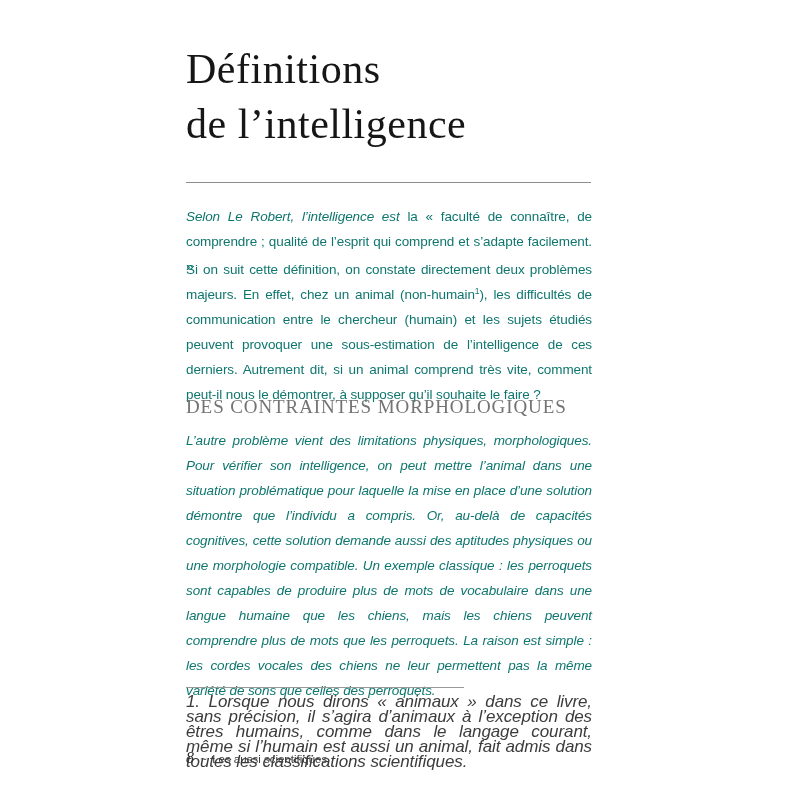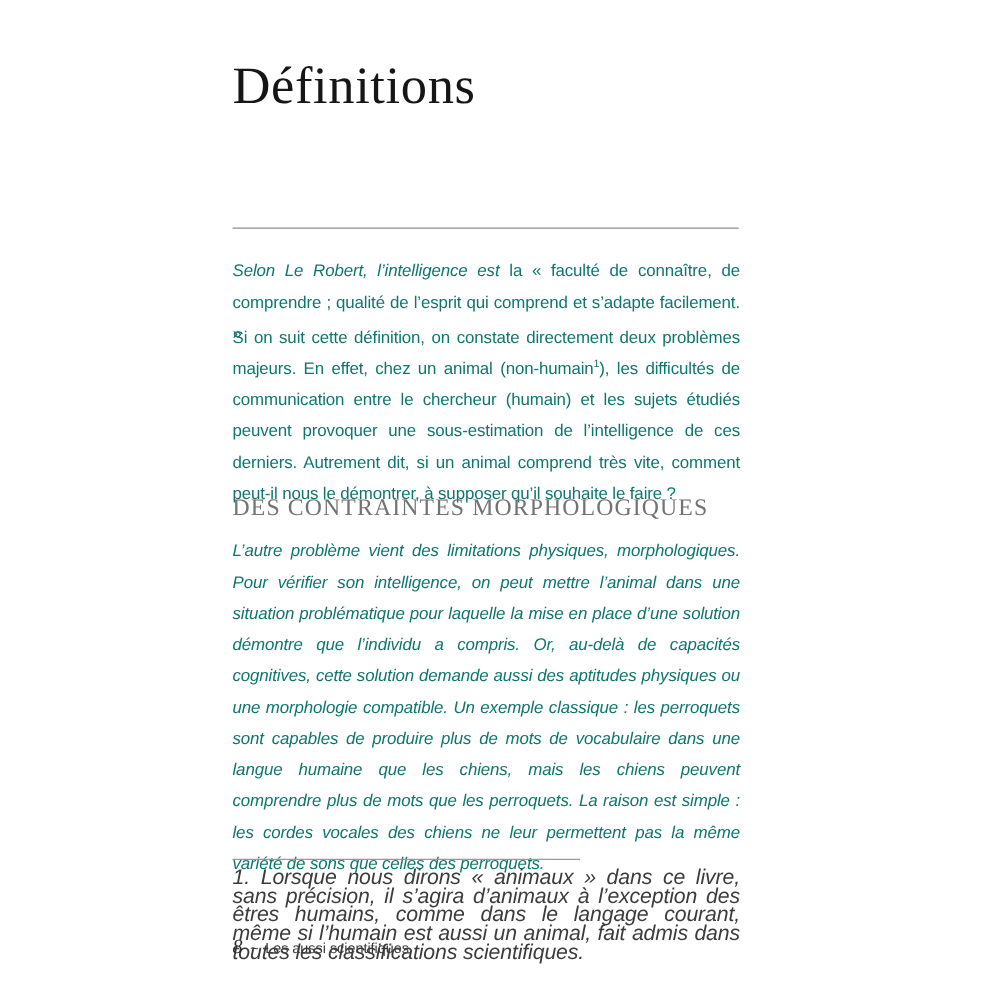--- a/index.html
+++ b/index.html
@@ -107,20 +107,21 @@
   }
   .page-footer .sep { margin: 0 2px; }
 </style>
 </head>
 <body>
 
 <div class="page">
 
   <h1 class="chapter-title">
     <span>Définitions</span><br>
+    <span>de l’intelligence</span>
   </h1>
 
   <hr class="title-rule">
 
   <p class="para para-lead">
     <span class="attribution">Selon Le Robert, l’intelligence est</span><span> la « faculté de connaître, de comprendre ; qualité de l’esprit qui comprend et s’adapte facilement. »</span>
   </p>
 
   <p class="para para-italic">
     <span>Si on suit cette définition, on constate directement deux problèmes majeurs. En effet, chez un animal (non-humain</span><sup>1</sup><span>), les difficultés de communication entre le chercheur (humain) et les sujets étudiés peuvent provoquer une sous-estimation de l’intelligence de ces derniers. Autrement dit, si un animal comprend très vite, comment peut-il nous le démontrer, à supposer qu’il souhaite le faire ?</span>

